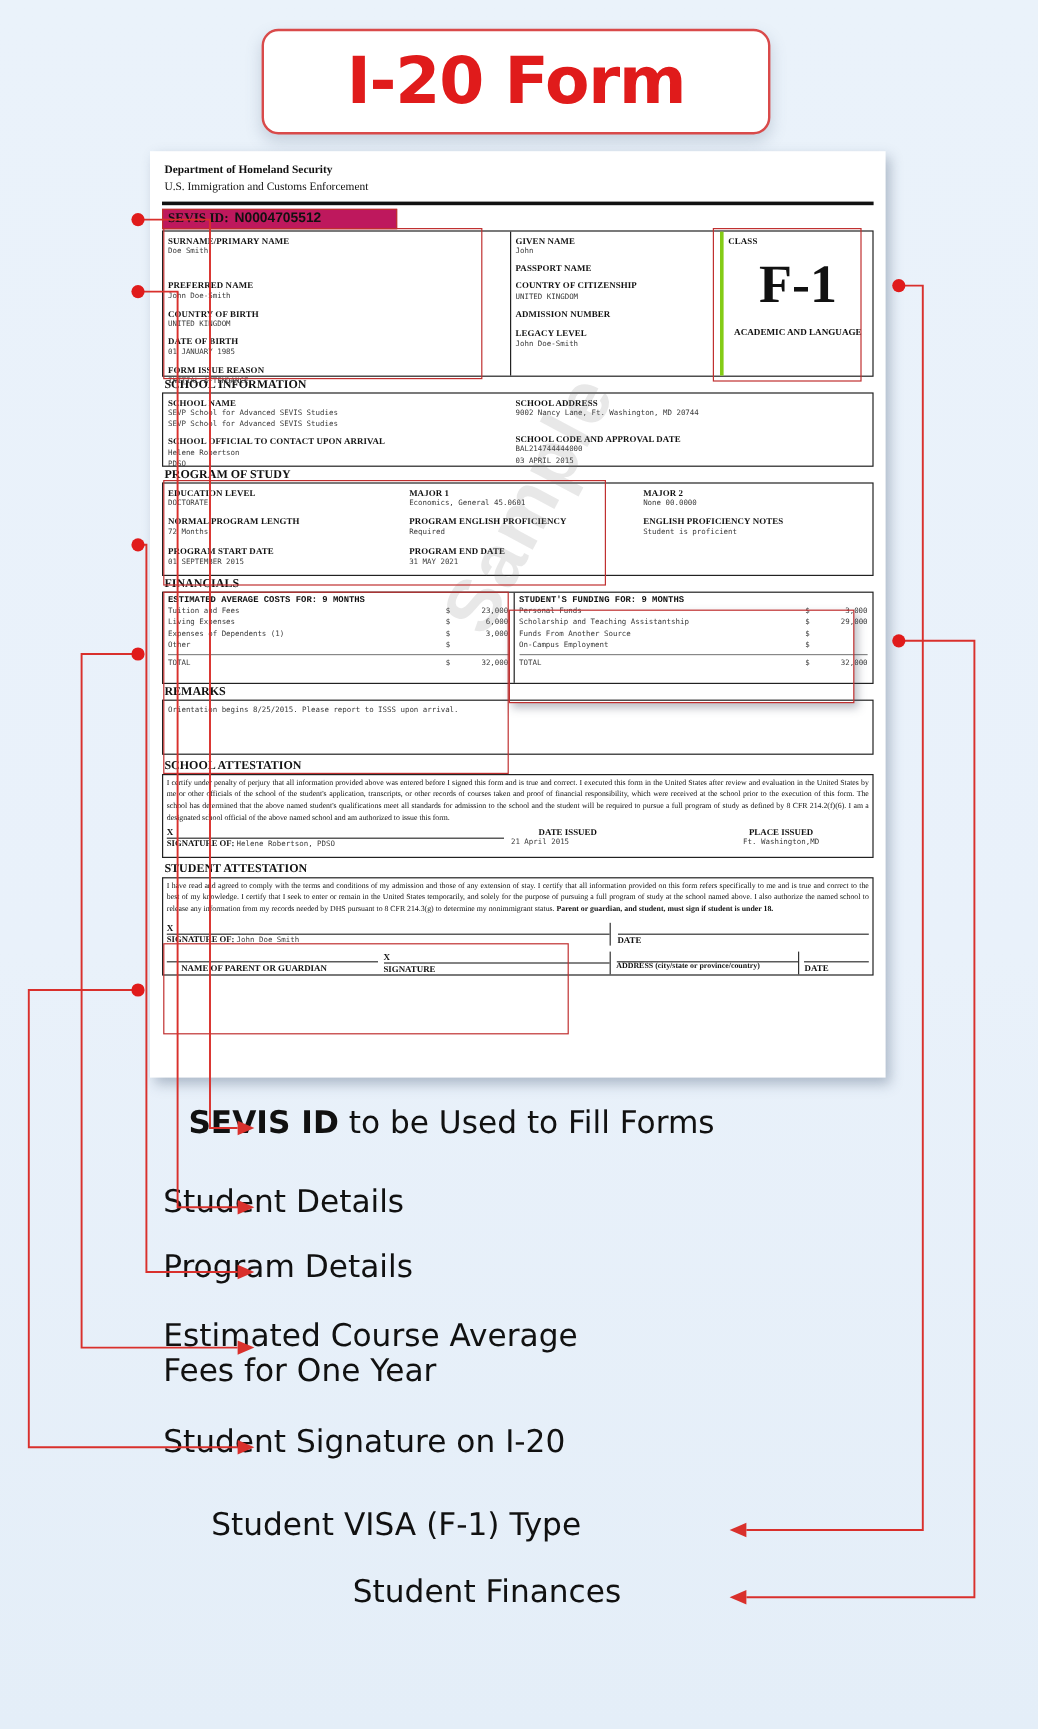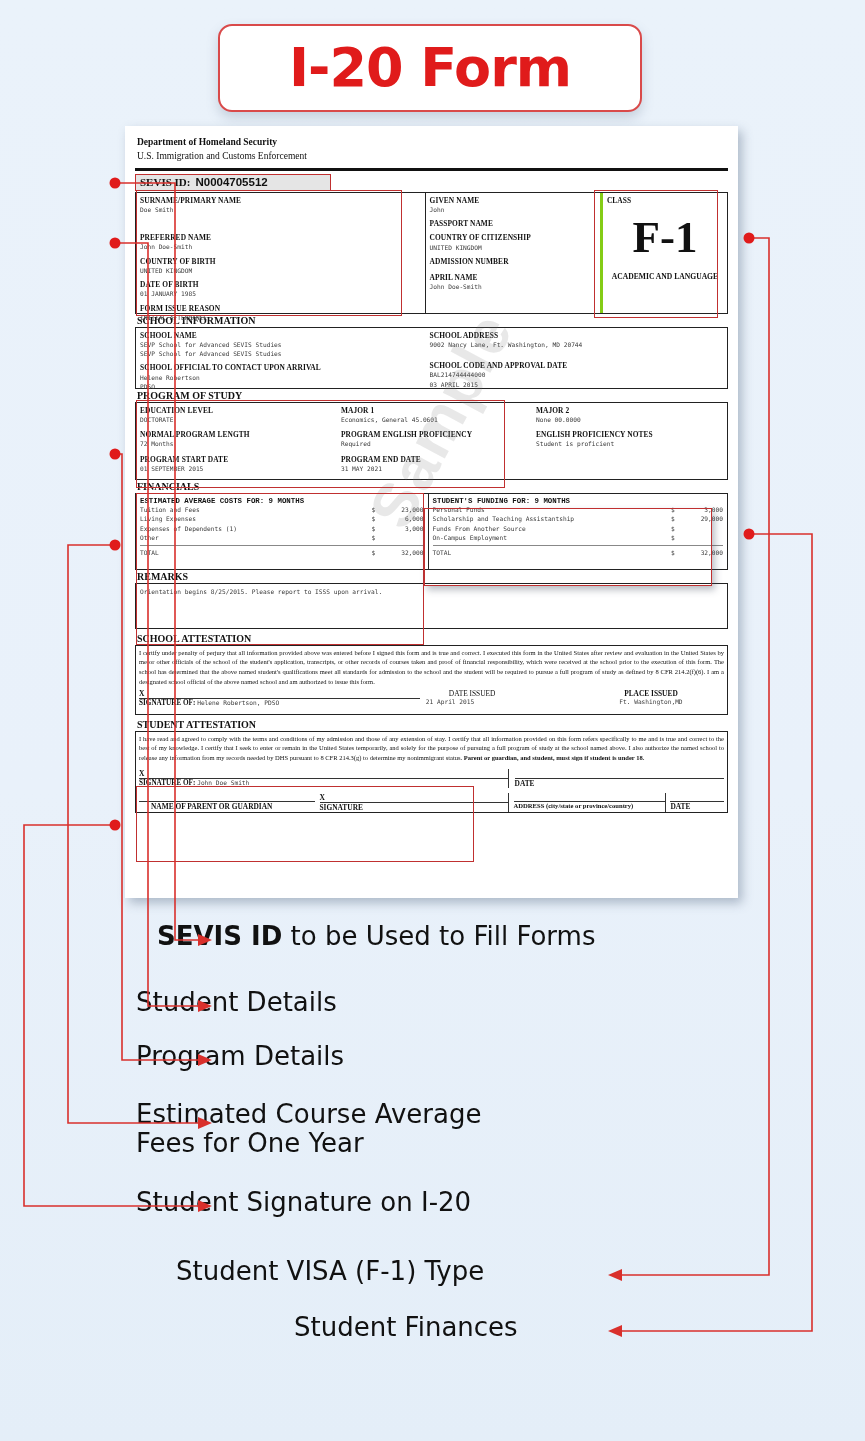--- a/index.html
+++ b/index.html
@@ -40,21 +40,21 @@
   }
 
   .dhs-head{ display:flex; font-size:9.5px; padding:2px 2px 3px 2px; }
   .dhs-head .col{ width:50%; line-height:1.45; }
   .dhs-head b{ font-weight:bold; }
   .rule{ height:3px; background:#111; margin:1px 0 3px 0; }
 
   .sevis-row{ position:relative; height:18px; }
   .sevis-box{
     position:absolute; left:0; top:0; width:196px; height:17px;
-    border:1.6px solid #c03030; background:#e5e5e5;
+    border:1.6px solid #c03030; background:#be185d;
     display:flex; align-items:center; padding-left:4px; gap:5px;
     font-size:11px; font-weight:bold; z-index:4;
   }
   .sevis-box .v{ font-family:"Liberation Sans", sans-serif; font-size:11.5px; }
 
   
   .lbl{ font-size:7.4px; font-weight:bold; letter-spacing:.1px; line-height:1.25; }
   .val{ font-family:"DejaVu Sans Mono", monospace; font-size:6.2px; color:#3a3a3a; line-height:1.5; white-space:pre; }
 
   .sec-title{ font-size:10px; font-weight:bold; padding:1px 2px; }
@@ -129,21 +129,21 @@
     </div>
     <div class="pad" style="width:30%; border-right:3px solid #84cc16;">
       <div class="lbl">GIVEN NAME</div>
       <div class="val">John</div>
       <div class="lbl" style="margin-top:5px">PASSPORT NAME</div>
       <div class="val"></div>
       <div class="lbl" style="margin-top:5px">COUNTRY OF CITIZENSHIP</div>
       <div class="val">UNITED KINGDOM</div>
       <div class="lbl" style="margin-top:5px">ADMISSION NUMBER</div>
       <div class="val"></div>
-      <div class="lbl" style="margin-top:7px">APRIL NAME</div>
+      <div class="lbl" style="margin-top:7px">LEGACY LEVEL</div>
       <div class="val">John Doe-Smith</div>
     </div>
     <div class="pad" style="width:21%; position:relative;">
       <div class="lbl">CLASS</div>
       <div style="text-align:center; font-size:45px; font-weight:bold; font-family:'Liberation Serif',serif; line-height:1; margin-top:10px;">F-1</div>
       <div style="text-align:center; font-size:7.6px; font-weight:bold; margin-top:12px; line-height:1.35;">ACADEMIC AND LANGUAGE</div>
     </div>
   </div>
 
   <div class="sec-title">SCHOOL INFORMATION</div>
@@ -267,21 +267,21 @@
     <div class="att-body">I certify under penalty of perjury that all information provided above was entered before I signed this form and is true and correct. I executed this form in the United States after review and evaluation in the United States by me or other officials of the school of the student's application, transcripts, or other records of courses taken and proof of financial responsibility, which were received at the school prior to the execution of this form. The school has determined that the above named student's qualifications meet all standards for admission to the school and the student will be required to pursue a full program of study as defined by 8 CFR 214.2(f)(6). I am a designated school official of the above named school and am authorized to issue this form.</div>
     <div style="display:flex; padding:0 3px;">
       <div style="width:48%;">
         <div class="ul" style="font-size:7.5px; font-weight:bold;">X</div>
         <div style="font-size:7.2px; font-weight:bold;">
           <span>SIGNATURE OF:</span>
           <span class="sig-val">Helene Robertson, PDSO</span>
         </div>
       </div>
       <div style="width:26%; padding-left:6px;">
-        <div style="font-size:7.4px; font-weight:normal;padding-left:23px;">DATE ISSUED</div>
+        <div style="font-size:7.4px; font-weight:bold;padding-left:23px;">DATE ISSUED</div>
         <div class="sig-val">21 April 2015</div>
       </div>
       <div style="width:26%; padding-left:6px;text-align:center;">
         <div style="font-size:7.4px; font-weight:bold;">PLACE ISSUED</div>
         <div class="sig-val">Ft. Washington,MD</div>
       </div>
     </div>
   </div>
 
   <div class="sec-title" style="margin-top:3px">STUDENT ATTESTATION</div>

